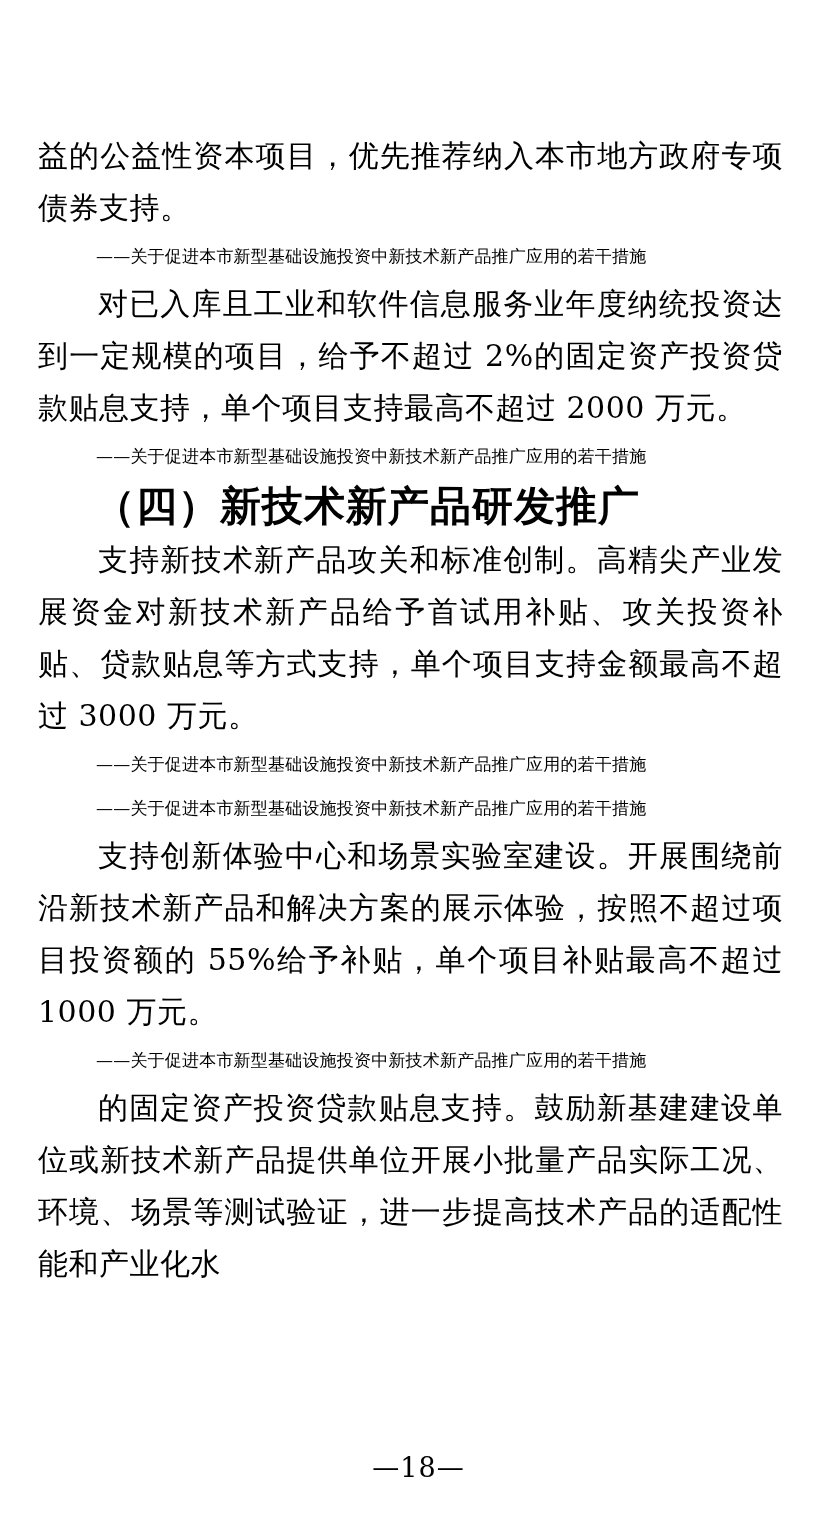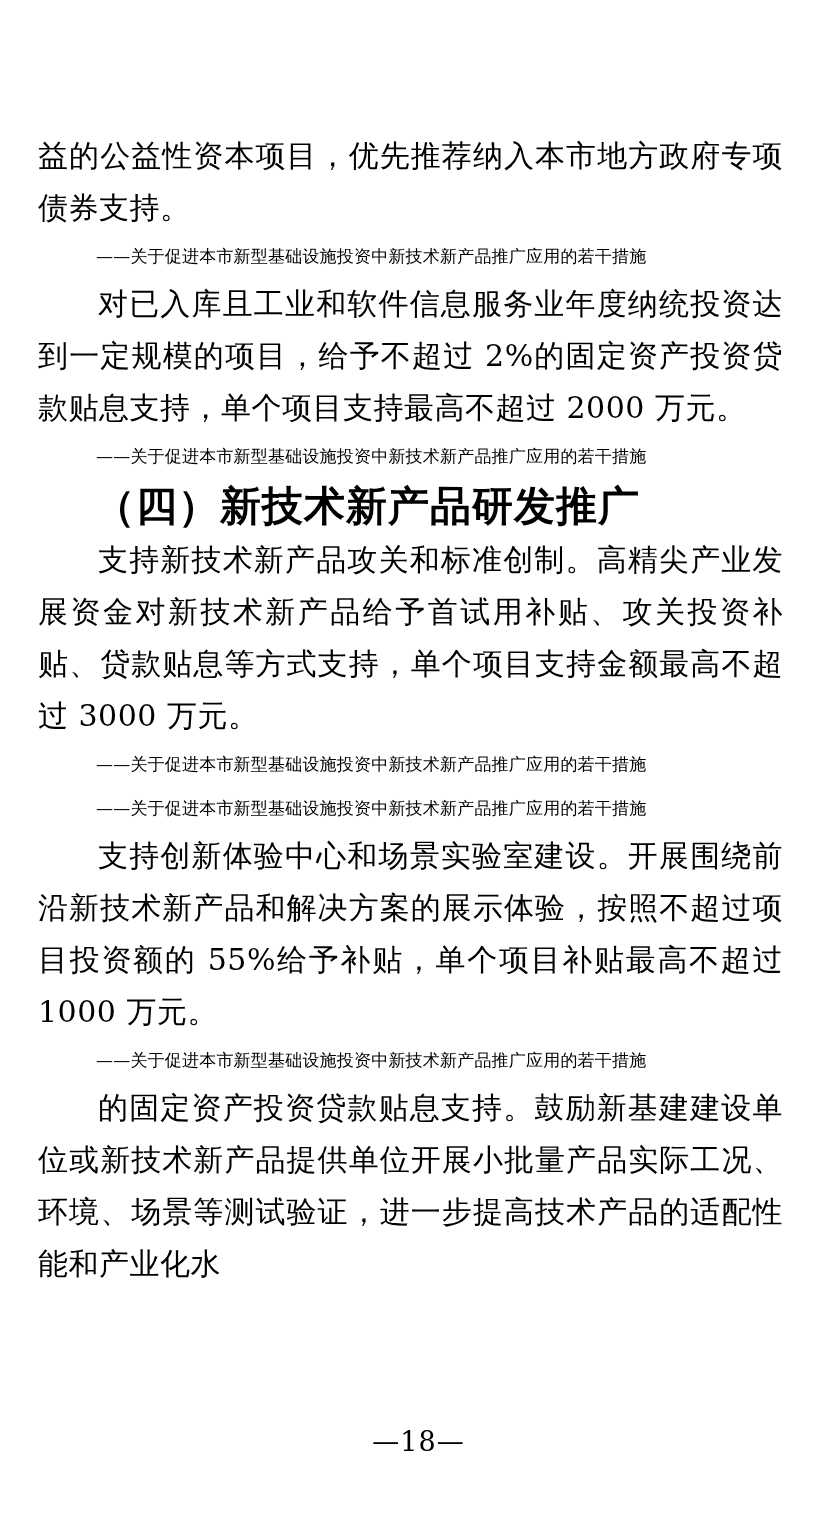--- a/index.html
+++ b/index.html
@@ -52,21 +52,21 @@
     letter-spacing: 1px;
   }
   .lead {
     font-weight: normal;
     font-family: "DejaVu Sans", "Liberation Sans", sans-serif;
   }
   .footer {
     position: absolute;
     left: 0;
     right: 0;
-    bottom: 70px;
+    bottom: 44px;
     text-align: center;
     font-size: 27px;
     letter-spacing: 1px;
     margin-left: 16px;
   }
 </style>
 </head>
 <body>
 
 <div class="page">

